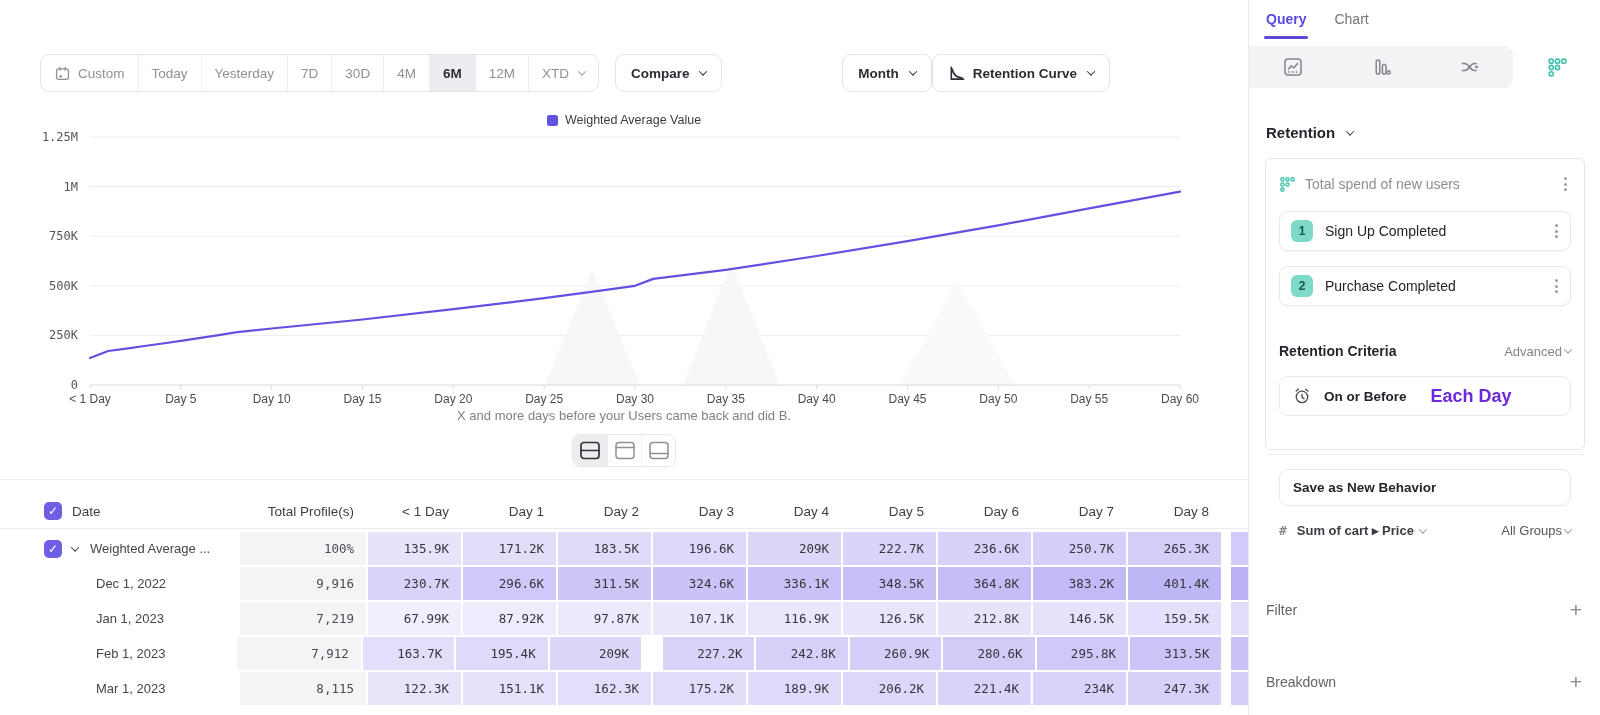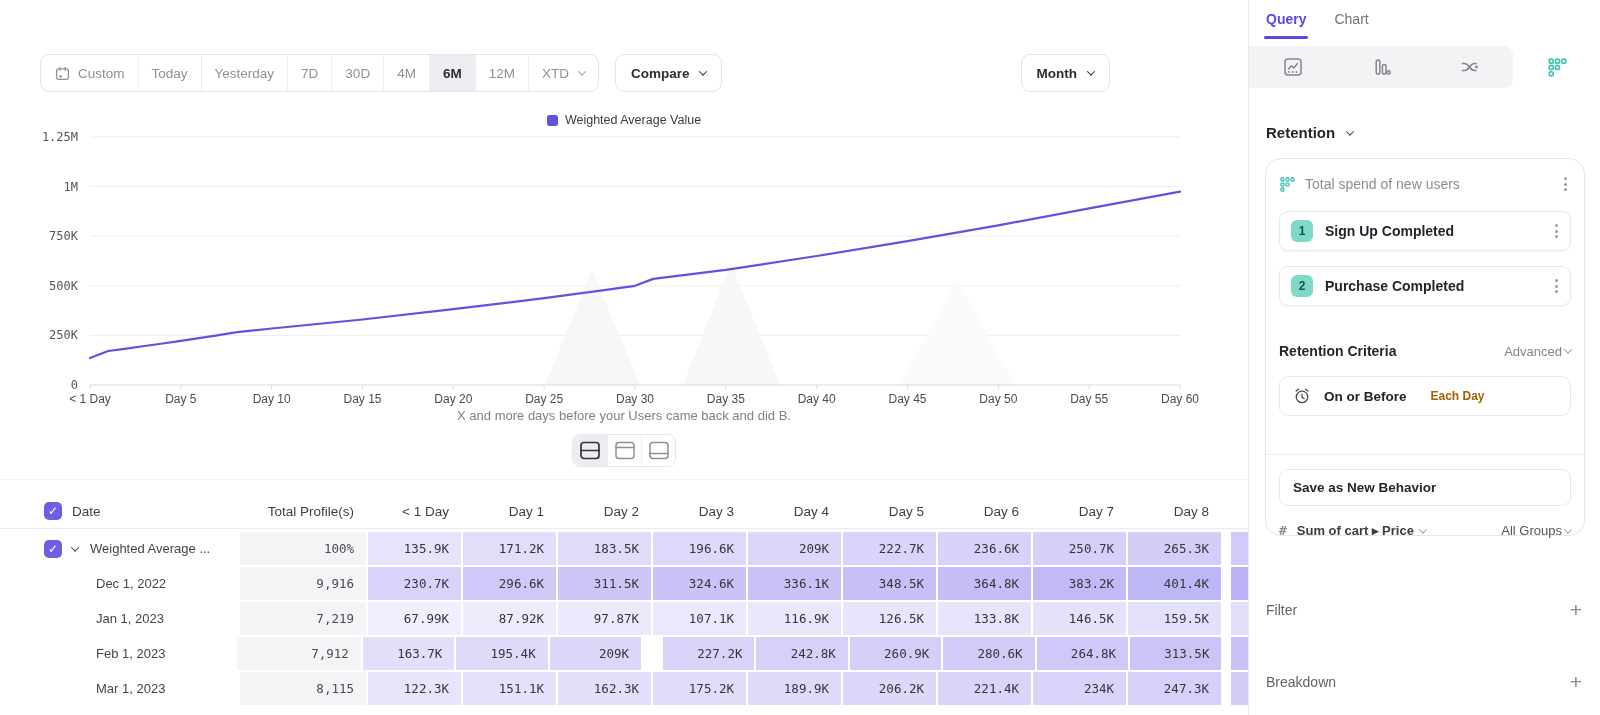--- a/index.html
+++ b/index.html
@@ -60,35 +60,35 @@
   .panel { position:absolute; top:0; right:0; width:352px; height:715px; border-left:1px solid #e9e9ee; background:#fff; }
   .ptabs { position:absolute; top:11px; left:17px; display:flex; gap:28px; }
   .ptab { font-size:14px; color:#73737c; cursor:pointer; padding-bottom:9px; position:relative; }
   .ptab.active { color:#5a49e0; font-weight:700; }
   .ptab.active .underline { position:absolute; left:-2px; bottom:-3px; width:44px; height:3px; border-radius:2px; background:#5a49e0; }
   .picons { position:absolute; top:46px; left:0; width:352px; height:42px; }
   .picons .grayband { position:absolute; left:0; top:0; width:264px; height:42px; background:#f3f3f6; border-radius:0 9px 9px 0; display:flex; }
   .picon { width:88px; height:42px; display:flex; align-items:center; justify-content:center; color:#85858e; cursor:pointer; }
   .picon.active { position:absolute; left:264px; top:0; color:#3fbfae; }
   .ret-head { position:absolute; top:124px; left:17px; display:flex; align-items:center; gap:9px; font-size:15px; font-weight:700; color:#26262e; cursor:pointer; }
-  .qcard { position:absolute; top:158px; left:16px; width:320px; height:378px; border:1px solid #e7e7eb; border-radius:16px; background:#fff; padding:13px; }
+  .qcard { position:absolute; top:158px; left:16px; width:320px; height:292px; border:1px solid #e7e7eb; border-radius:6px; background:#fff; padding:13px; }
   .qcard-head { display:flex; align-items:center; gap:9px; height:24px; color:#8d8d96; font-size:14px; }
   .qcard-head .ttl { flex:1; }
   .kebab { display:flex; flex-direction:column; gap:2.5px; padding:4px; cursor:pointer; }
   .kebab i { width:3px; height:3px; border-radius:50%; background:#9b9ba4; }
   .step { margin-top:15px; height:40px; border:1px solid #e9e9ed; border-radius:9px; box-shadow:0 1px 2px rgba(20,20,40,.05); display:flex; align-items:center; gap:12px; padding:0 8px 0 11px; cursor:pointer; }
   .step:first-of-type { margin-top:21px; }
   .badge { width:22px; height:22px; border-radius:6px; background:#7fd9c9; color:#17554b; font-size:12px; font-weight:700; display:flex; align-items:center; justify-content:center; flex:none; }
-  .step .lbl { flex:1; font-size:14px; color:#23232b; font-weight:700; }
+  .step .lbl { flex:1; font-size:14px; color:#23232b; font-weight:400; }
   .crit-row { margin-top:37px; display:flex; align-items:center; }
   .crit-row .ttl { flex:1; font-size:14px; font-weight:700; color:#26262e; }
   .crit-row .adv { font-size:13px; color:#84848d; display:flex; align-items:center; cursor:pointer; }
   .crit-box { margin-top:17px; height:40px; border:1px solid #e9e9ed; border-radius:9px; display:flex; align-items:center; gap:12px; padding:0 12px; cursor:pointer; }
   .crit-box .cond { font-size:13.5px; font-weight:700; color:#23232b; }
-  .crit-box .win { font-size:12px; font-weight:700; color:#a16207; margin-left:12px; }
+  .crit-box .win { font-size:18px; font-weight:700; color:#6d28d9; margin-left:12px; }
   .card-div { height:1px; background:#ededf0; margin:38px -13px 0 -13px; }
   .save-box { margin-top:14px; height:37px; border:1px solid #e9e9ed; border-radius:9px; display:flex; align-items:center; padding:0 13px; font-size:13.5px; font-weight:600; color:#26262e; cursor:pointer; }
   .measure { margin-top:17px; display:flex; align-items:center; font-size:13px; }
   .measure .hash { color:#8a8a93; font-weight:700; margin-right:10px; font-family:"DejaVu Sans Mono",monospace; }
   .measure .mlabel { color:#3c3c44; font-weight:600; cursor:pointer; }
   .measure .mchev { margin-left:6px; color:#9a9aa3; }
   .measure .scope { margin-left:auto; color:#55555e; display:flex; align-items:center; cursor:pointer; }
   .frow { position:absolute; left:17px; right:18px; display:flex; align-items:center; }
   .frow .flbl { flex:1; font-size:14px; color:#62626b; }
   .frow .plus { font-size:21px; font-weight:300; color:#8a8a93; cursor:pointer; line-height:1; }
@@ -139,20 +139,28 @@
         </div>
       <div style="width:16px"></div>
       <button class="btn">
         <span>Compare</span>
         <span class="chev"></span>
       </button>
       <div class="spacer"></div>
       <div class="tb-right">
         <button class="btn">
           <span>Month</span>
+          <span class="chev"></span>
+        </button>
+        <button class="btn">
+          <svg class="icn" width="17" height="17" viewBox="0 0 18 18">
+            <path d="M3.5 2.5v12.5h13" stroke-width="1.7"></path>
+            <path d="M4.5 4.5c.9 5.6 4.6 8.6 10.5 9.2" stroke-width="1.7"></path>
+          </svg>
+          <span>Retention Curve</span>
           <span class="chev"></span>
         </button>
       </div>
     </div>
 
     <div class="legend">
       <span class="legend-swatch" style="background: rgb(97, 82, 226);"></span>
       <span>Weighted Average Value</span>
     </div>
     <svg id="chart-svg" width="1248" height="282">
@@ -281,38 +289,38 @@
           <div class="cell c-date noctl">
             <span class="lbl">Jan 1, 2023</span>
           </div>
           <div class="cell c-total body num mono">7,219</div>
           <div class="cell c-day num mono" style="background: rgba(105, 88, 232, 0.098);">67.99K</div>
           <div class="cell c-day num mono" style="background: rgba(105, 88, 232, 0.118);">87.92K</div>
           <div class="cell c-day num mono" style="background: rgba(105, 88, 232, 0.13);">97.87K</div>
           <div class="cell c-day num mono" style="background: rgba(105, 88, 232, 0.137);">107.1K</div>
           <div class="cell c-day num mono" style="background: rgba(105, 88, 232, 0.145);">116.9K</div>
           <div class="cell c-day num mono" style="background: rgba(105, 88, 232, 0.157);">126.5K</div>
-          <div class="cell c-day num mono" style="background: rgba(105, 88, 232, 0.165);">133.8K</div>
+          <div class="cell c-day num mono" style="background: rgba(105, 88, 232, 0.165);">212.8K</div>
           <div class="cell c-day num mono" style="background: rgba(105, 88, 232, 0.176);">146.5K</div>
           <div class="cell c-day num mono" style="background: rgba(105, 88, 232, 0.19);">159.5K</div>
           <div class="cell c-part" style="background: rgba(105, 88, 232, 0.2);"></div>
         </div>
         <div class="trow">
           <div class="cell c-date noctl">
             <span class="lbl">Feb 1, 2023</span>
           </div>
           <div class="cell c-total body num mono">7,912</div>
           <div class="cell c-day num mono" style="background: rgba(105, 88, 232, 0.192); text-align: center;">163.7K</div>
           <div class="cell c-day num mono" style="background: rgba(105, 88, 232, 0.224);">195.4K</div>
           <div class="cell c-day num mono" style="background: rgba(105, 88, 232, 0.24);">209K</div>
           <div class="cell c-day num mono" style="background: rgba(105, 88, 232, 0.26); margin-left: 20px;">227.2K</div>
           <div class="cell c-day num mono" style="background: rgba(105, 88, 232, 0.275);">242.8K</div>
           <div class="cell c-day num mono" style="background: rgba(105, 88, 232, 0.29);">260.9K</div>
           <div class="cell c-day num mono" style="background: rgba(105, 88, 232, 0.31);">280.6K</div>
-          <div class="cell c-day num mono" style="background: rgba(105, 88, 232, 0.325);">264.8K</div>
+          <div class="cell c-day num mono" style="background: rgba(105, 88, 232, 0.325);">295.8K</div>
           <div class="cell c-day num mono" style="background: rgba(105, 88, 232, 0.345);">313.5K</div>
           <div class="cell c-part" style="background: rgba(105, 88, 232, 0.365);"></div>
         </div>
         <div class="trow">
           <div class="cell c-date noctl">
             <span class="lbl">Mar 1, 2023</span>
           </div>
           <div class="cell c-total body num mono">8,115</div>
           <div class="cell c-day num mono" style="background: rgba(105, 88, 232, 0.153);">122.3K</div>
           <div class="cell c-day num mono" style="background: rgba(105, 88, 232, 0.18);">151.1K</div>

